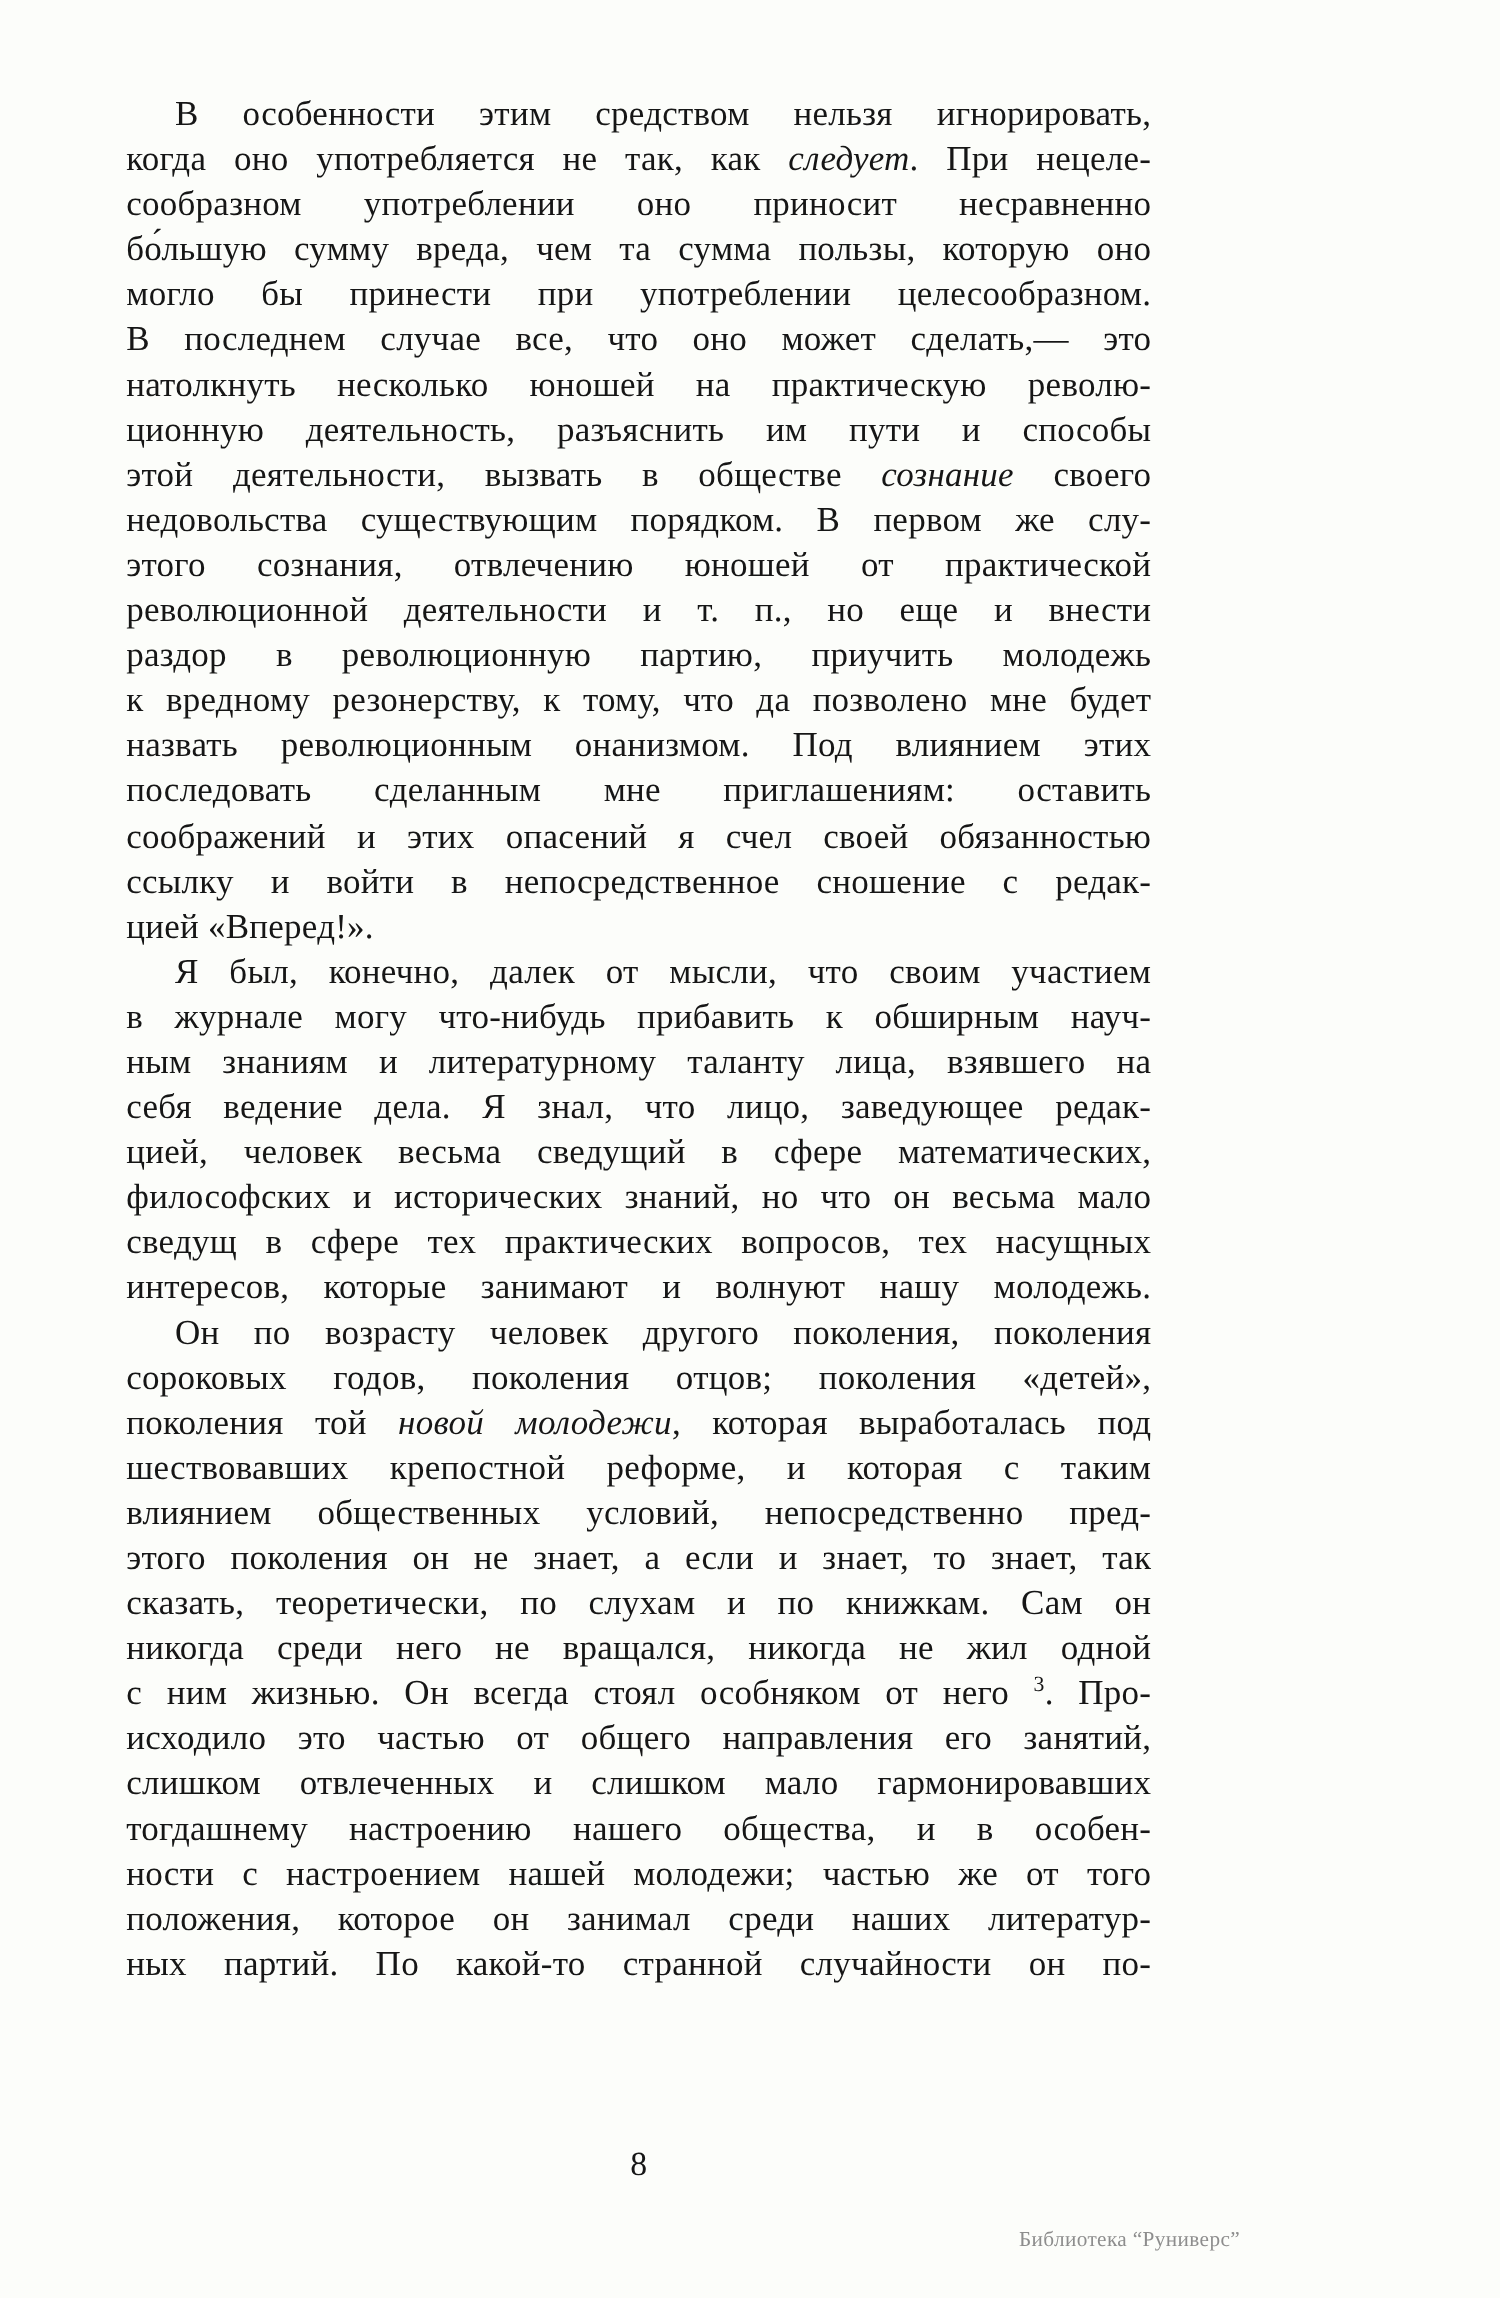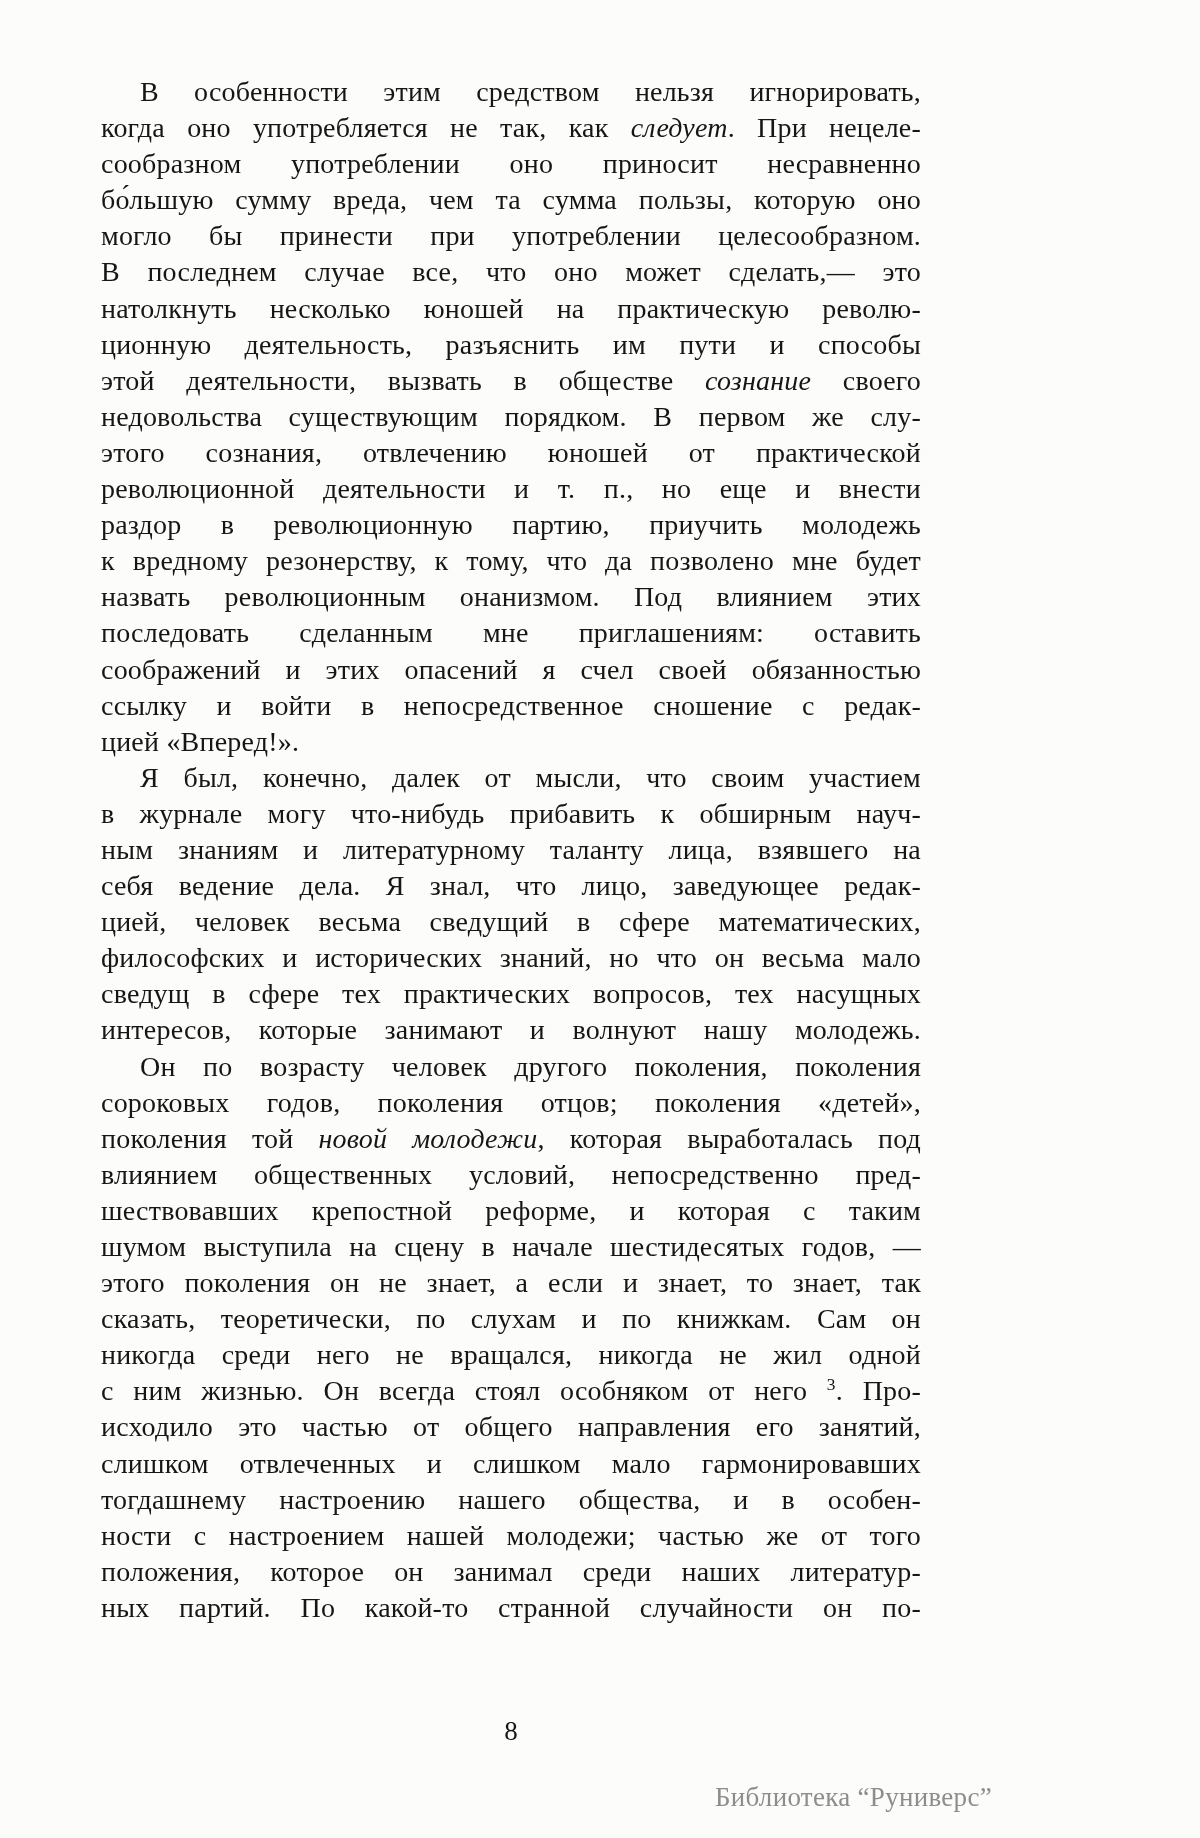--- a/index.html
+++ b/index.html
@@ -54,21 +54,21 @@
     width: 820px;
     text-align: center;
     font-size: 27px;
   }
   .watermark {
     position: absolute;
     top: 1782px;
     left: 0;
     width: 992px;
     text-align: right;
-    font-size: 27px;
+    font-size: 17px;
     letter-spacing: 0.3px;
   }
 </style>
 </head>
 <body style="background: rgb(252, 253, 250); color: rgb(22, 22, 22);">
 
 <div class="scan-page">
   <div class="text-block">
       <div class="line indent"><span>В особенности этим средством нельзя игнорировать,</span></div>
       <div class="line"><span>когда оно употребляется не так, как </span><i>следует</i><span>. При нецеле-</span></div>
@@ -93,23 +93,22 @@
       <div class="line"><span>в журнале могу что-нибудь прибавить к обширным науч-</span></div>
       <div class="line"><span>ным знаниям и литературному таланту лица, взявшего на</span></div>
       <div class="line"><span>себя ведение дела. Я знал, что лицо, заведующее редак-</span></div>
       <div class="line"><span>цией, человек весьма сведущий в сфере математических,</span></div>
       <div class="line"><span>философских и исторических знаний, но что он весьма мало</span></div>
       <div class="line"><span>сведущ в сфере тех практических вопросов, тех насущных</span></div>
       <div class="line"><span>интересов, которые занимают и волнуют нашу молодежь.</span></div>
       <div class="line indent"><span>Он по возрасту человек другого поколения, поколения</span></div>
       <div class="line"><span>сороковых годов, поколения отцов; поколения «детей»,</span></div>
       <div class="line"><span>поколения той </span><i>новой молодежи</i><span>, которая выработалась под</span></div>
+      <div class="line"><span>шествовавших крепостной реформе, и которая с таким</span></div>
       <div class="line"><span>влиянием общественных условий, непосредственно пред-</span></div>
-      <div class="line"><span>шествовавших крепостной реформе, и которая с таким</span></div>
-      <div class="line"><span>шумом выступила на сцену в начале шестидесятых годов, —</span></div>
       <div class="line"><span>этого поколения он не знает, а если и знает, то знает, так</span></div>
       <div class="line"><span>сказать, теоретически, по слухам и по книжкам. Сам он</span></div>
       <div class="line"><span>никогда среди него не вращался, никогда не жил одной</span></div>
       <div class="line"><span>с ним жизнью. Он всегда стоял особняком от него </span><sup>3</sup><span>. Про-</span></div>
       <div class="line"><span>исходило это частью от общего направления его занятий,</span></div>
       <div class="line"><span>слишком отвлеченных и слишком мало гармонировавших</span></div>
       <div class="line"><span>тогдашнему настроению нашего общества, и в особен-</span></div>
       <div class="line"><span>ности с настроением нашей молодежи; частью же от того</span></div>
       <div class="line"><span>положения, которое он занимал среди наших литератур-</span></div>
       <div class="line"><span>ных партий. По какой-то странной случайности он по-</span></div>

